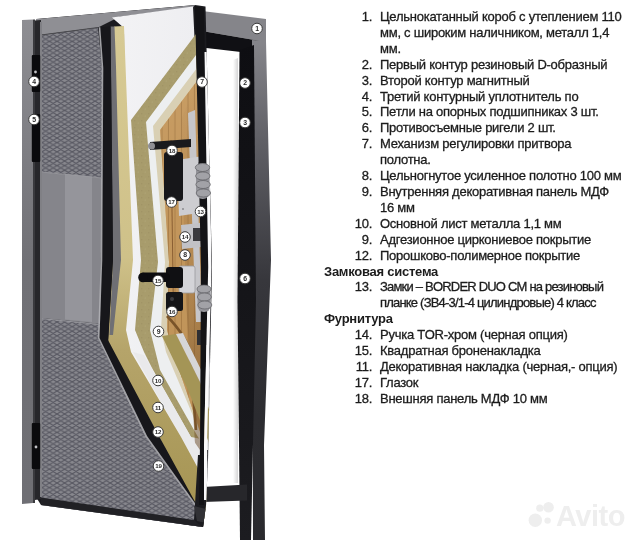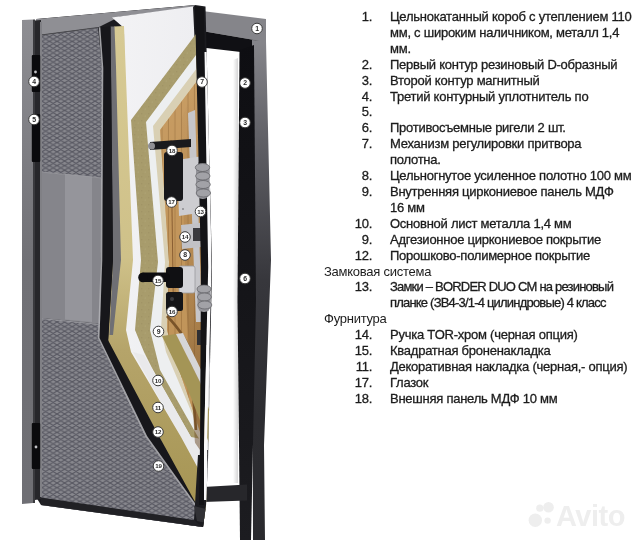--- a/index.html
+++ b/index.html
@@ -1,21 +1,21 @@
 <!DOCTYPE html>
 <html><head><meta charset="utf-8">
 <style>
 html,body{margin:0;padding:0;width:634px;height:540px;background:#fff;overflow:hidden}
 *{box-sizing:border-box}
 body{font-family:"Liberation Sans",sans-serif}
 #list{filter:grayscale(1);position:absolute;left:324px;top:9px;width:310px;color:#1c1c1c;font-size:13px;line-height:15.92px;letter-spacing:-0.25px;-webkit-text-stroke:0.3px #1c1c1c}
 #list .r{position:relative;height:15.92px;white-space:nowrap}
 #list .n{position:absolute;left:0;width:48px;text-align:right}
-#list .t{position:absolute;left:66px}
-#list .h{position:absolute;left:0;font-weight:normal;-webkit-text-stroke:0}
+#list .t{position:absolute;left:56px}
+#list .h{position:absolute;left:0;font-weight:bold;-webkit-text-stroke:0}
 #list .tt{letter-spacing:-0.8px}
 </style></head>
 <body>
 
 <svg width="634" height="540" viewBox="0 0 634 540" style="position:absolute;left:0;top:0">
 <defs>
 <pattern id="dp" width="7.6" height="4.6" patternUnits="userSpaceOnUse">
   <rect width="7.6" height="4.6" fill="#88888e"></rect>
   <path d="M0,2.3 L3.8,0 L7.6,2.3 L3.8,4.6 Z" fill="none" stroke="#565660" stroke-width="1.05"></path>
 </pattern>
@@ -328,46 +328,47 @@
 <div class="r">
       <span class="n">3.</span>
       <span class="t">Второй контур магнитный</span>
     </div>
 <div class="r">
       <span class="n">4.</span>
       <span class="t">Третий контурный уплотнитель по</span>
     </div>
 <div class="r">
       <span class="n">5.</span>
+      <span class="t">Петли на опорных подшипниках 3 шт.</span>
     </div>
 <div class="r">
       <span class="n">6.</span>
       <span class="t">Противосъемные ригели 2 шт.</span>
     </div>
 <div class="r">
       <span class="n">7.</span>
       <span class="t">Механизм регулировки притвора</span>
     </div>
 <div class="r">
       <span class="t">полотна.</span>
     </div>
 <div class="r">
       <span class="n">8.</span>
       <span class="t">Цельногнутое усиленное полотно 100 мм</span>
     </div>
 <div class="r">
       <span class="n">9.</span>
-      <span class="t">Внутренняя циркониевое панель МДФ</span>
+      <span class="t">Внутренняя декоративная панель МДФ</span>
     </div>
 <div class="r">
       <span class="t">16 мм</span>
     </div>
 <div class="r">
       <span class="n">10.</span>
-      <span class="t">Основной лист металла 1,4 мм</span>
+      <span class="t">Основной лист металла 1,1 мм</span>
     </div>
 <div class="r">
       <span class="n">9.</span>
       <span class="t">Адгезионное циркониевое покрытие</span>
     </div>
 <div class="r">
       <span class="n">12.</span>
       <span class="t">Порошково-полимерное покрытие</span>
     </div>
 <div class="r">

